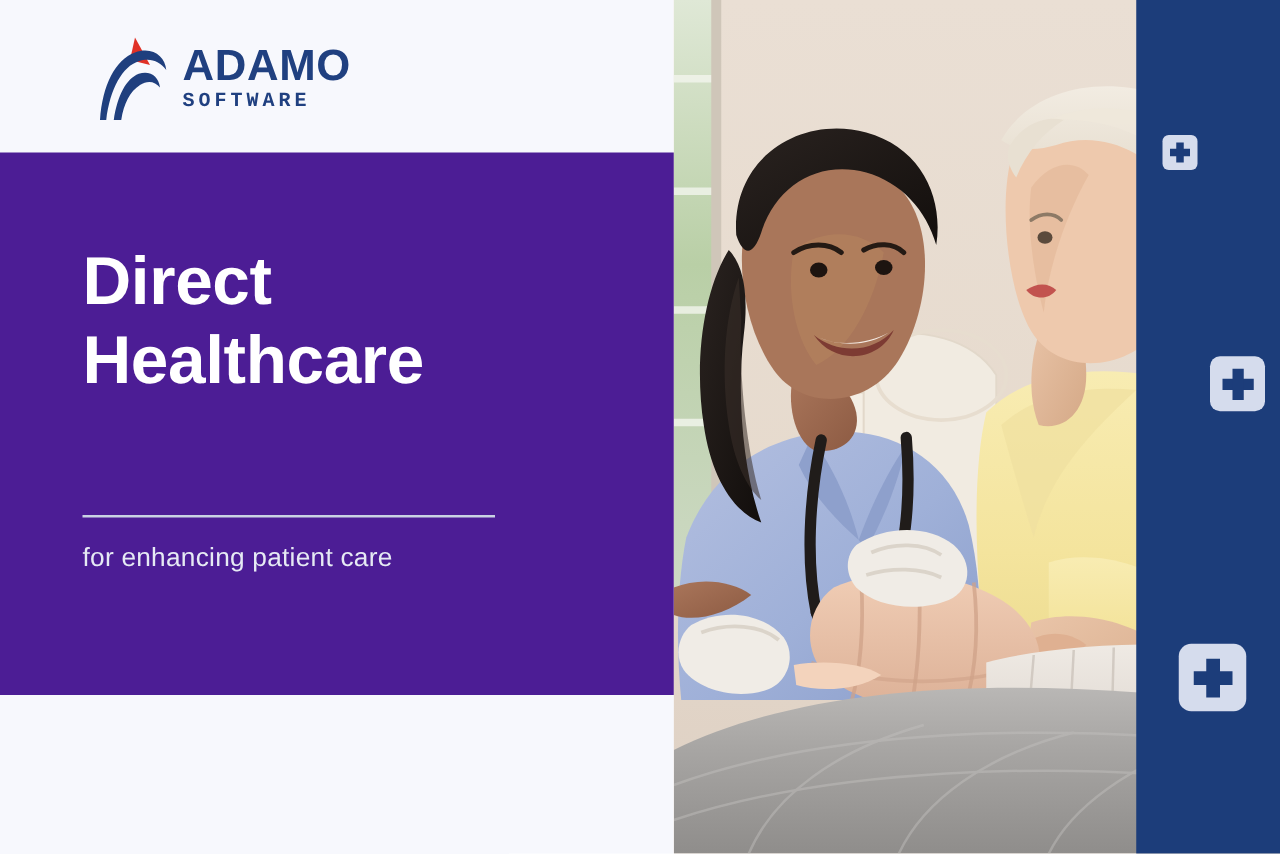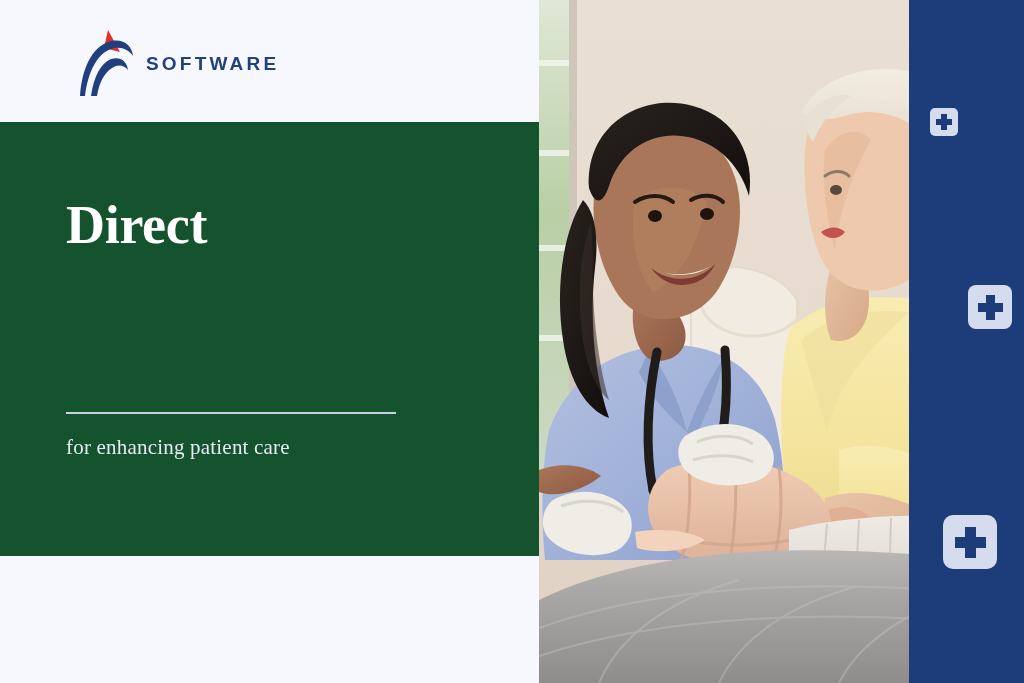--- a/index.html
+++ b/index.html
@@ -45,37 +45,37 @@
     padding-top: 2px;
   }
   .logo-adamo {
     font-size: 35px;
     font-weight: bold;
     color: #204080;
     letter-spacing: 0.5px;
     line-height: 1.02;
   }
   .logo-software {
-    font-size: 19px;
+    font-size: 16px;
     font-weight: bold;
     color: #204080;
     letter-spacing: 3.2px;
     line-height: 1.1;
     margin-top: 2px;
+    font-family: Liberation Mono, monospace;
   }
 
   
   .blue-panel {
     position: absolute;
     left: 0;
     top: 122px;
     width: 632px;
     height: 434px;
-    background: #14532d;
-    font-family: Liberation Serif, serif;
+    background: #4c1d95;
   }
   .headline {
     position: absolute;
     left: 66px;
     top: 72px;
     width: 420px;
     color: #ffffff;
     font-size: 54px;
     font-weight: bold;
     line-height: 1.17;
@@ -154,27 +154,29 @@
       <svg width="56" height="72" viewBox="0 0 56 72" xmlns="http://www.w3.org/2000/svg">
 
         <polygon points="30,4 42,26 26,22" fill="#E03127"></polygon>
 
         <path d="M2,70 C4,42 14,22 30,16 C44,11 54,19 55,30 C50,23 42,20 33,23 C20,27 10,45 7,70 Z" fill="#1F3F7E"></path>
 
         <path d="M13,70 C16,50 23,37 33,33 C42,30 49,35 50,44 C46,39 40,38 34,42 C26,47 21,57 19,70 Z" fill="#1F3F7E"></path>
       </svg>
     </div>
     <div class="logo-words">
+      <div class="logo-adamo">ADAMO</div>
       <div class="logo-software">SOFTWARE</div>
     </div>
   </div>
 
   <div class="blue-panel">
     <div class="headline">
       <span class="hl-line">Direct</span>
+      <span class="hl-line">Healthcare</span>
     </div>
     <div class="divider"></div>
     <div class="subtitle">for enhancing patient care</div>
   </div>
 
   <div class="photo">
     <svg width="485" height="683" viewBox="0 0 485 683" xmlns="http://www.w3.org/2000/svg" role="img">
       <defs>
         <linearGradient id="wallg" x1="0" y1="0" x2="0" y2="1">
           <stop offset="0%" stop-color="#eadfd4"></stop>

